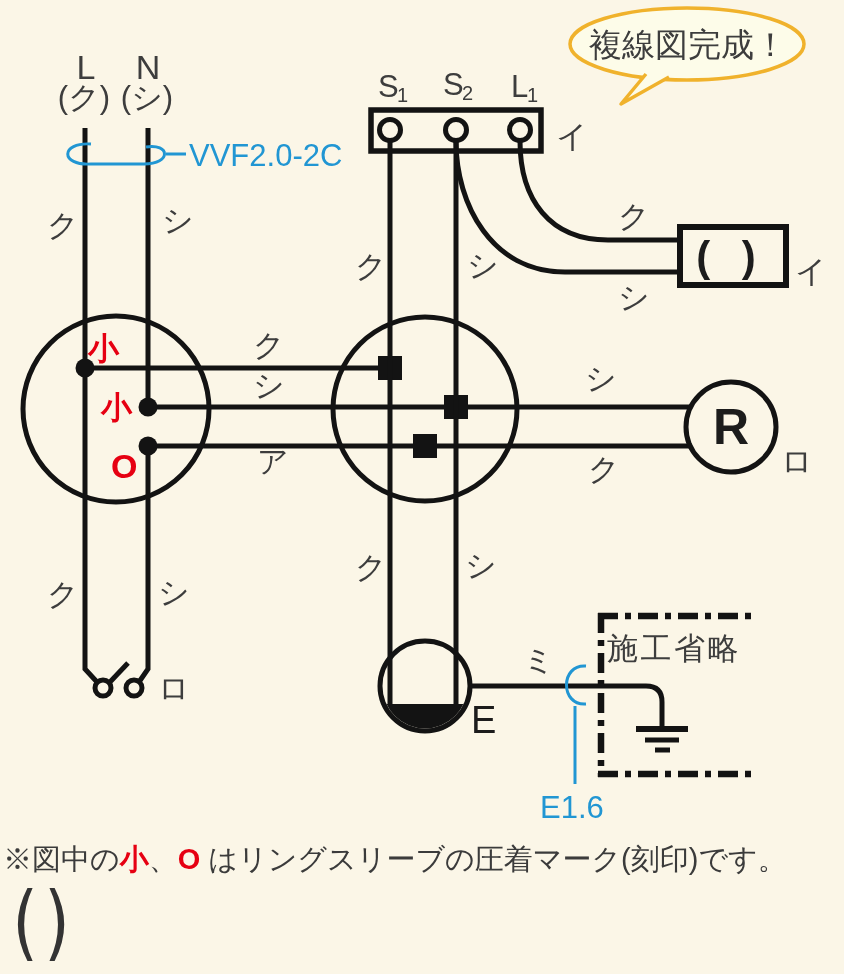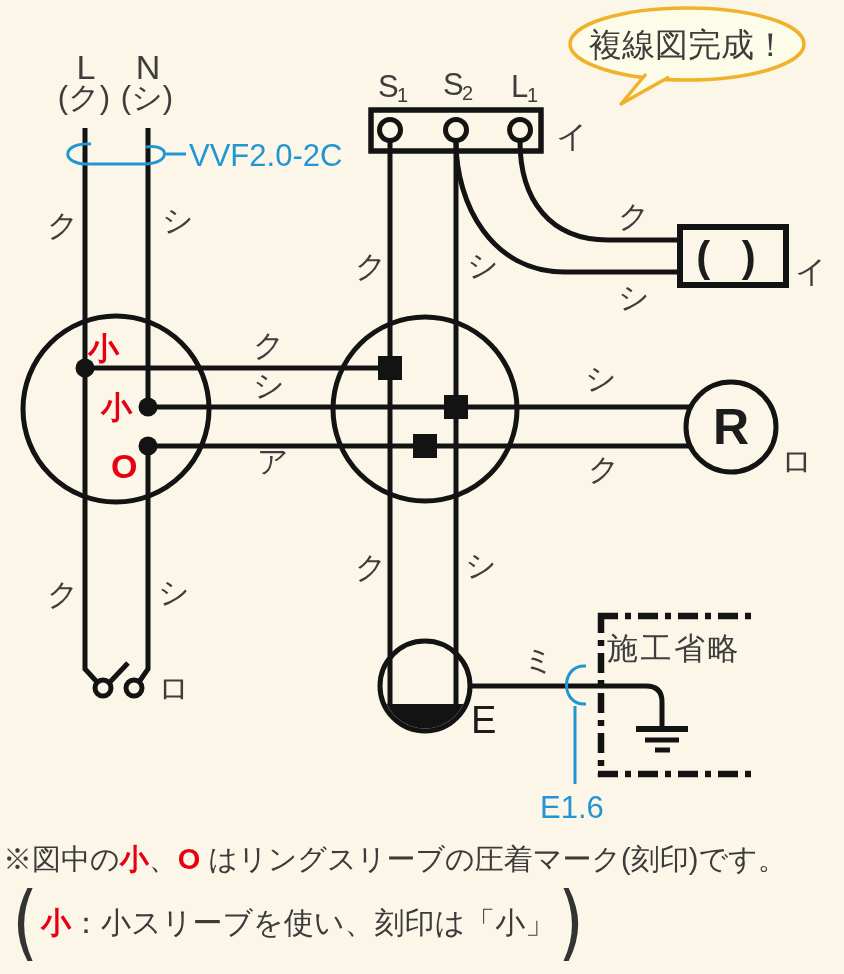--- a/index.html
+++ b/index.html
@@ -157,21 +157,18 @@
 
 </svg>
 
 <div id="note">
   <div>
     <span>※図中の</span><span class="red">小</span><span>、</span><span class="red-o">O</span><span> はリングスリーブの圧着マーク(刻印)です。</span>
   </div>
   <div class="bracket-row">
     <span class="paren">(</span>
     <div>
-      <div class="bl">
-        <span class="red">小</span><span>：小スリーブを使い、刻印は「</span><span>小</span><span>」</span>
-      </div>
     </div>
     <span class="paren">)</span>
   </div>
 </div>
 
 </div>
 
 </body></html>

